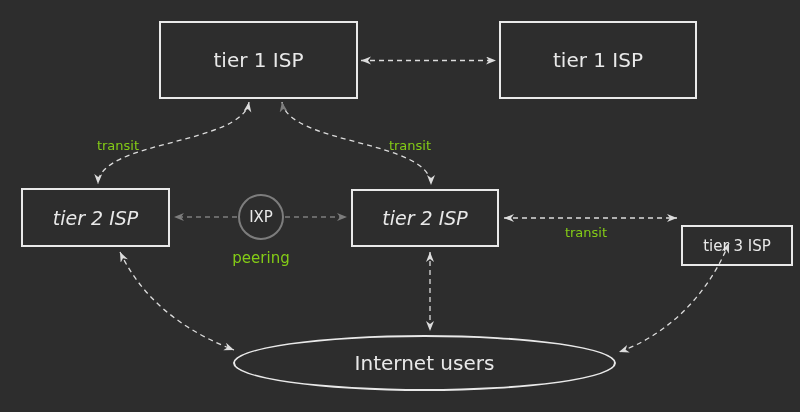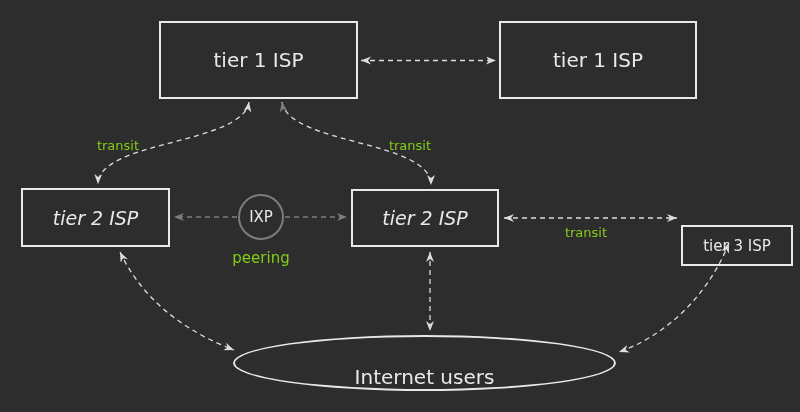--- a/index.html
+++ b/index.html
@@ -33,21 +33,21 @@
   .node.box { background: transparent; }
   .node.circle {
     border-radius: 50%;
     border-color: var(--stroke-gray, #757575);
   }
   .node.ellipse { border-radius: 50%; }
   .tier1 { font-size: 20px; }
   .tier2 { font-size: 19px; font-style: italic; }
   .tier3 { font-size: 15px; }
   .ixp   { font-size: 15px; text-align: right; }
-  .users { font-size: 20px; align-items: flex-end; }
+  .users { font-size: 20px; }
   .edge-label {
     position: absolute;
     transform: translate(-50%, -50%);
     color: #84cc16;
     font-size: 13px;
     white-space: nowrap;
   }
   .edge-label.peering { font-size: 15px; }
 </style>
 </head>

